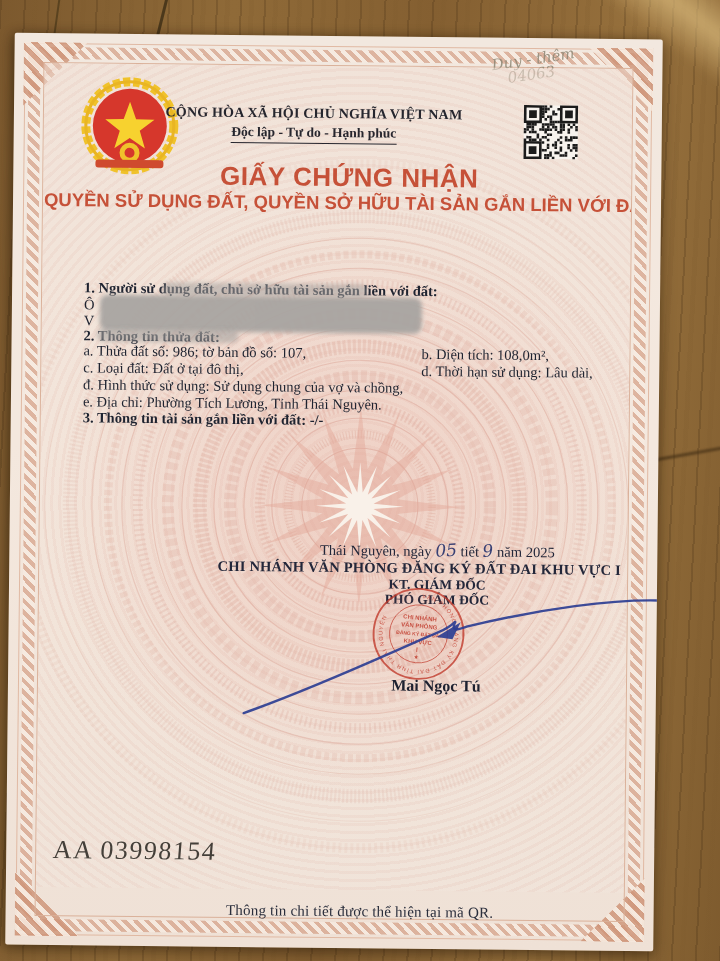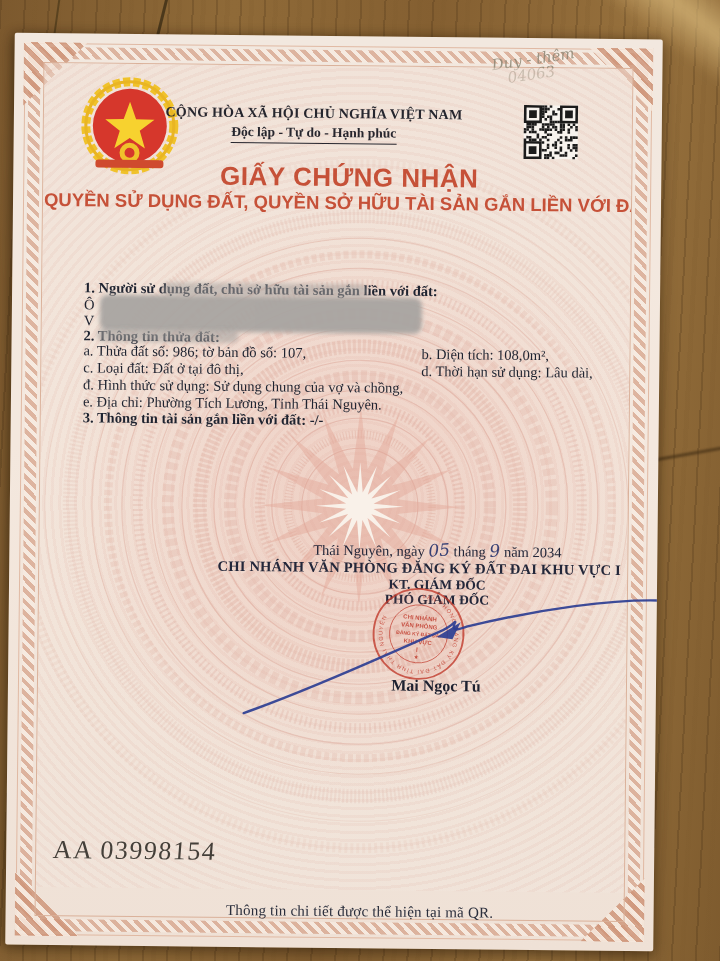--- a/index.html
+++ b/index.html
@@ -312,23 +312,23 @@
     <div class="abs body-line nowrap" style="left:42px;top:330px;">e. Địa chỉ: Phường Tích Lương, Tỉnh Thái Nguyên.</div>
     <div class="abs body-line bold nowrap" style="left:42px;top:346px;">3. Thông tin tài sản gắn liền với đất: -/-</div>
 
     <div class="blur-blob" style="left:120px;top:218px;width:205px;height:13px;opacity:.55;"></div>
     <div class="blur-blob" style="left:58px;top:231px;width:322px;height:36px;opacity:.92;"></div>
     <div class="blur-blob" style="left:55px;top:265px;width:142px;height:13px;opacity:.6;"></div>
 
     <div class="abs center nowrap dateline" style="left:200px;top:473px;width:396px;">
       <span>Thái Nguyên, ngày</span>
       <span class="hw">05</span>
-      <span>tháng</span>
+      <span>tiết</span>
       <span class="hw">9</span>
-      <span>năm 2034</span>
+      <span>năm 2025</span>
     </div>
     <div class="abs center nowrap office" style="left:100px;top:493px;width:560px;">CHI NHÁNH VĂN PHÒNG ĐĂNG KÝ ĐẤT ĐAI KHU VỰC I</div>
     <div class="abs center nowrap ktline" style="left:120px;top:510px;width:556px;">KT. GIÁM ĐỐC</div>
     <div class="abs center nowrap ktline" style="left:120px;top:525px;width:556px;">PHÓ GIÁM ĐỐC</div>
 
     <svg class="stamp-svg" viewBox="0 0 96 96">
       <defs>
           <path id="arc" d="M48,12 a36,36 0 1,1 -0.02,0"></path>
         </defs>
       <circle cx="48" cy="48" r="45" fill="rgba(214,120,106,.10)" stroke="#c0392b" stroke-width="1.8" opacity=".9"></circle>

